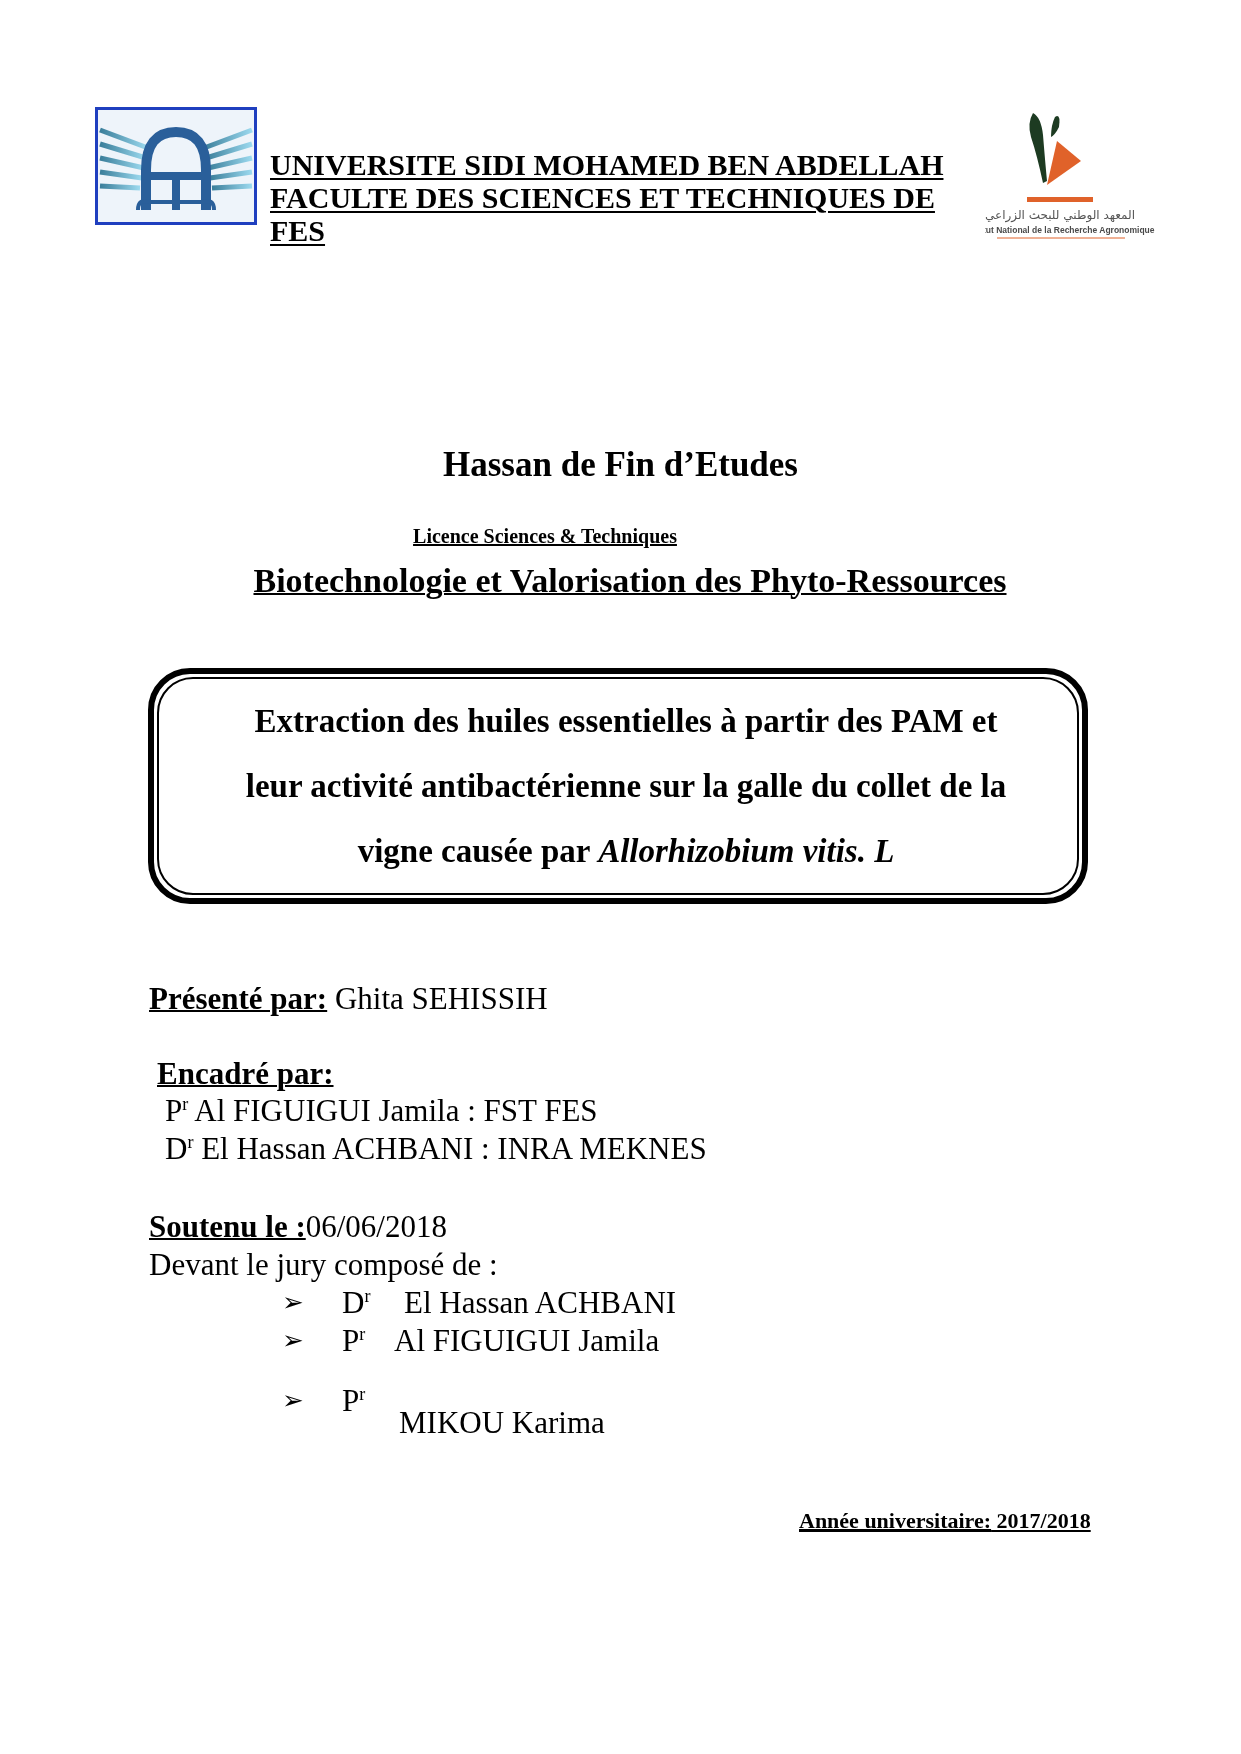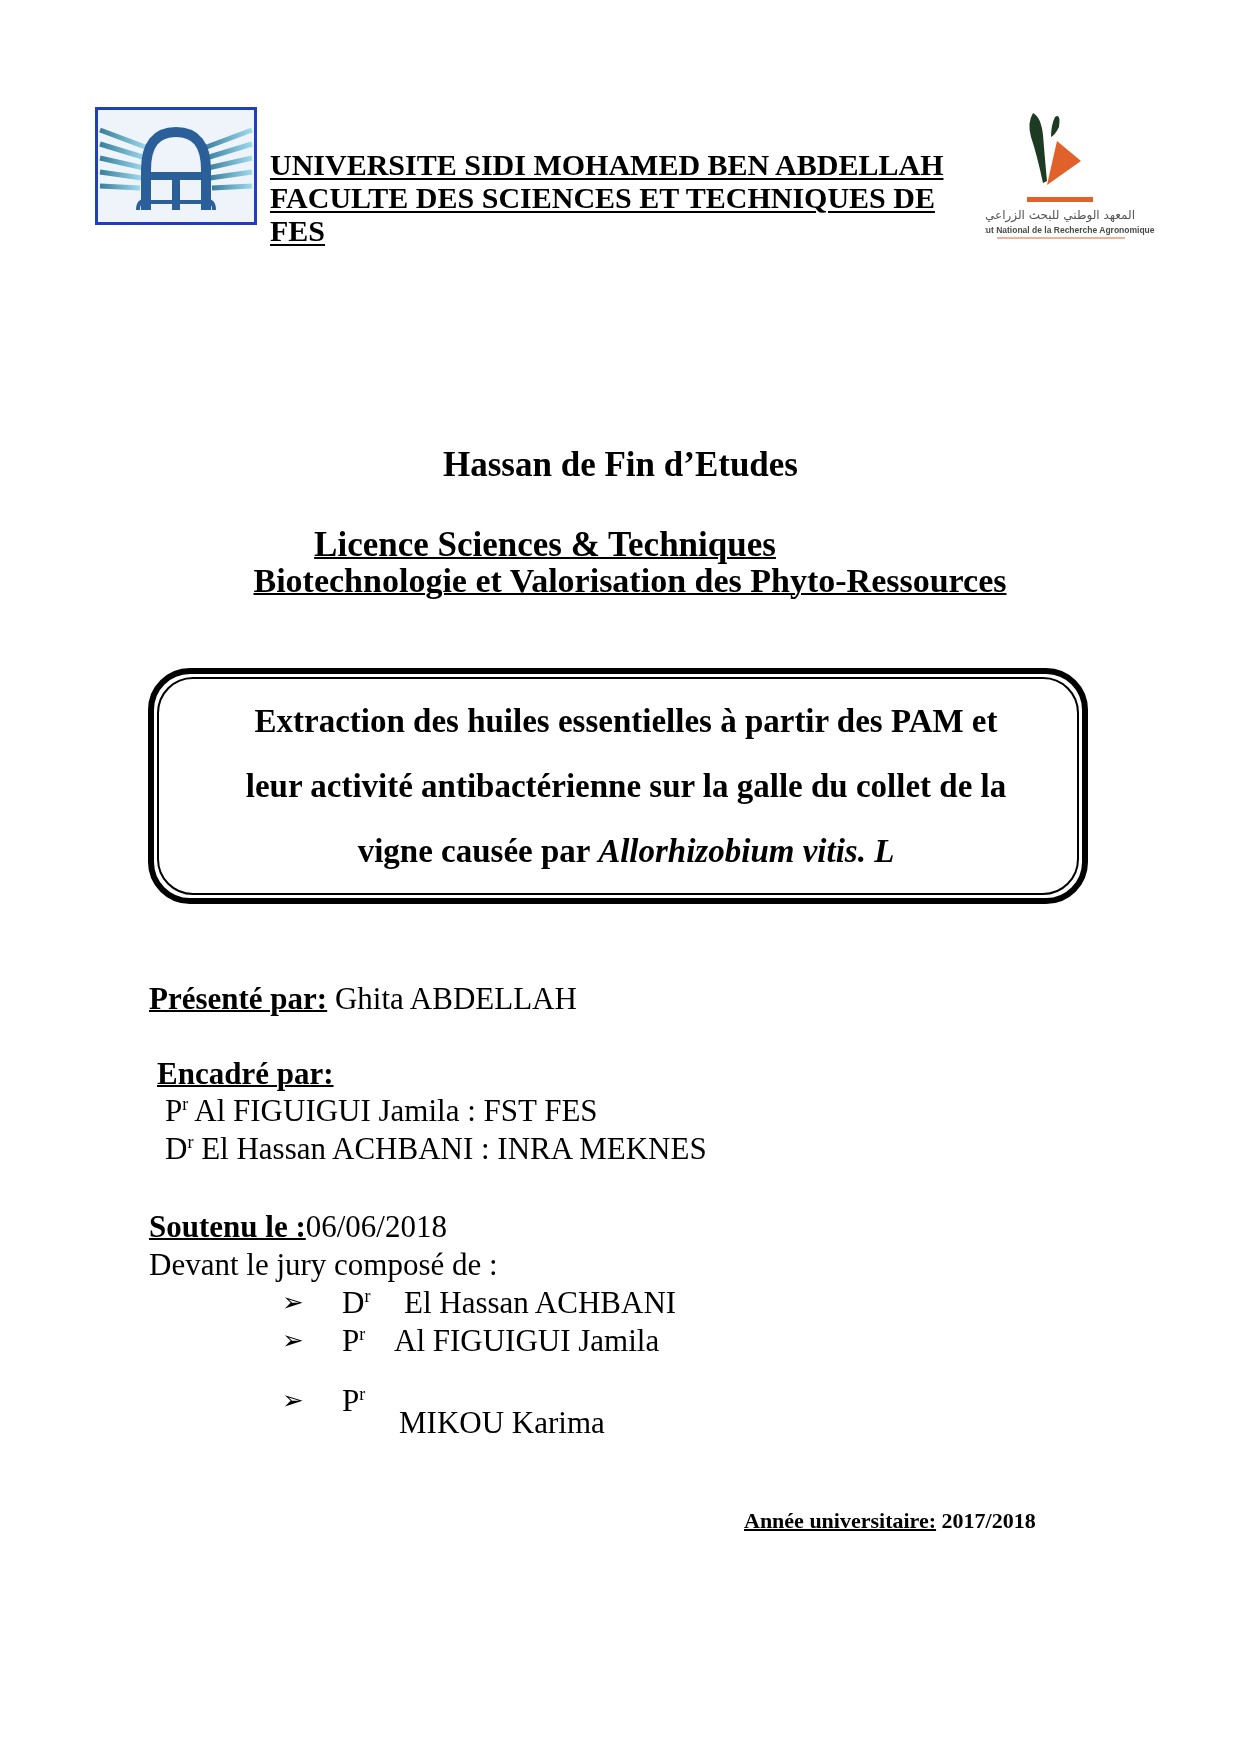--- a/index.html
+++ b/index.html
@@ -11,21 +11,21 @@
   .fst-logo { left:95px; top:107px; width:162px; height:118px;
               border:3px solid #1f3fbf; box-sizing:border-box; background:#eef4fa; overflow:hidden; }
   .fst-logo svg { display:block; }
   .inra-logo { left:985px; top:105px; width:180px; height:140px; }
 
   .univ { left:270px; top:148px; width:700px; text-align:left; font-weight:bold;
           font-size:30px; line-height:33px; }
   .univ div { text-decoration:underline; text-decoration-thickness:2px; text-underline-offset:3px; }
 
   .pfe-title { left:0; top:445px; width:1241px; text-align:center; font-weight:bold; font-size:35px; }
-  .licence { left:0; top:525px; width:1090px; text-align:center; font-weight:bold; font-size:35px;
+  .licence { left:0; top:525px; width:1090px; text-align:center; font-weight:bold; font-size:20px;
              text-decoration:underline; text-decoration-thickness:2px; }
   .specialite { left:0; top:562px; width:1260px; text-align:center; font-weight:bold; font-size:34px;
                 text-decoration:underline; text-decoration-thickness:2px; }
 
   .title-box { left:148px; top:668px; width:940px; height:236px; box-sizing:border-box;
                border:6px solid #000; border-radius:42px; padding:3px; }
   .title-inner { width:100%; height:100%; box-sizing:border-box; border:2px solid #000; border-radius:36px;
                  display:flex; flex-direction:column; justify-content:center; align-items:center;padding-left:16px; }
   .title-line { font-weight:bold; font-size:33px; line-height:65px; text-align:center; white-space:nowrap; }
   .title-line i { font-style:italic; }
@@ -36,21 +36,21 @@
 
   .presente { left:149px; top:980px; }
   .encadre { left:157px; top:1055px; }
   .encadrant { left:165px; }
   .soutenu { left:149px; top:1208px; }
   .devant { left:149px; top:1246px; }
   .jury-item { left:282px; display:flex; align-items:center; }
   .jury-item .arrow { width:60px; font-size:26px; }
   .jury-item .title { width:52px; }
 
-  .annee { left:744px; top:1508px; font-size:22px; font-weight:bold; white-space:nowrap; }
+  .annee { left:799px; top:1508px; font-size:22px; font-weight:bold; white-space:nowrap;text-decoration:underline; }
 </style>
 </head>
 <body>
 
 <div class="abs fst-logo">
   <svg width="156" height="144" viewBox="0 0 156 144">
     <defs>
       <linearGradient id="ray" x1="0" x2="1">
         <stop offset="0" stop-color="#1b6a8a"></stop>
         <stop offset="1" stop-color="#8fd6ee"></stop>
@@ -98,21 +98,21 @@
 <div class="abs specialite">Biotechnologie et Valorisation des Phyto-Ressources</div>
 
 <div class="abs title-box">
   <div class="title-inner">
     <div class="title-line">Extraction des huiles essentielles à partir des PAM et</div>
     <div class="title-line">leur activité antibactérienne sur la galle du collet de la</div>
     <div class="title-line"><span>vigne causée par </span><i>Allorhizobium vitis. L</i></div>
   </div>
 </div>
 
-<div class="abs info presente"><span class="label">Présenté par:</span><span> Ghita ABDELLAH</span></div>
+<div class="abs info presente"><span class="label">Présenté par:</span><span> Ghita SEHISSIH</span></div>
 
 <div class="abs info encadre"><span class="label">Encadré par:</span></div>
 <div class="abs info encadrant" style="top:1092px;"><span>P</span><sup>r</sup><span> Al FIGUIGUI Jamila : FST FES</span></div>
 <div class="abs info encadrant" style="top:1130px;"><span>D</span><sup>r</sup><span> El Hassan ACHBANI : INRA MEKNES</span></div>
 
 <div class="abs info soutenu"><span class="label">Soutenu le :</span><span>06/06/2018</span></div>
 <div class="abs info devant">Devant le jury composé de :</div>
 
 <div class="abs info jury-item" style="top:1284px;">
   <span class="arrow">➢</span>

